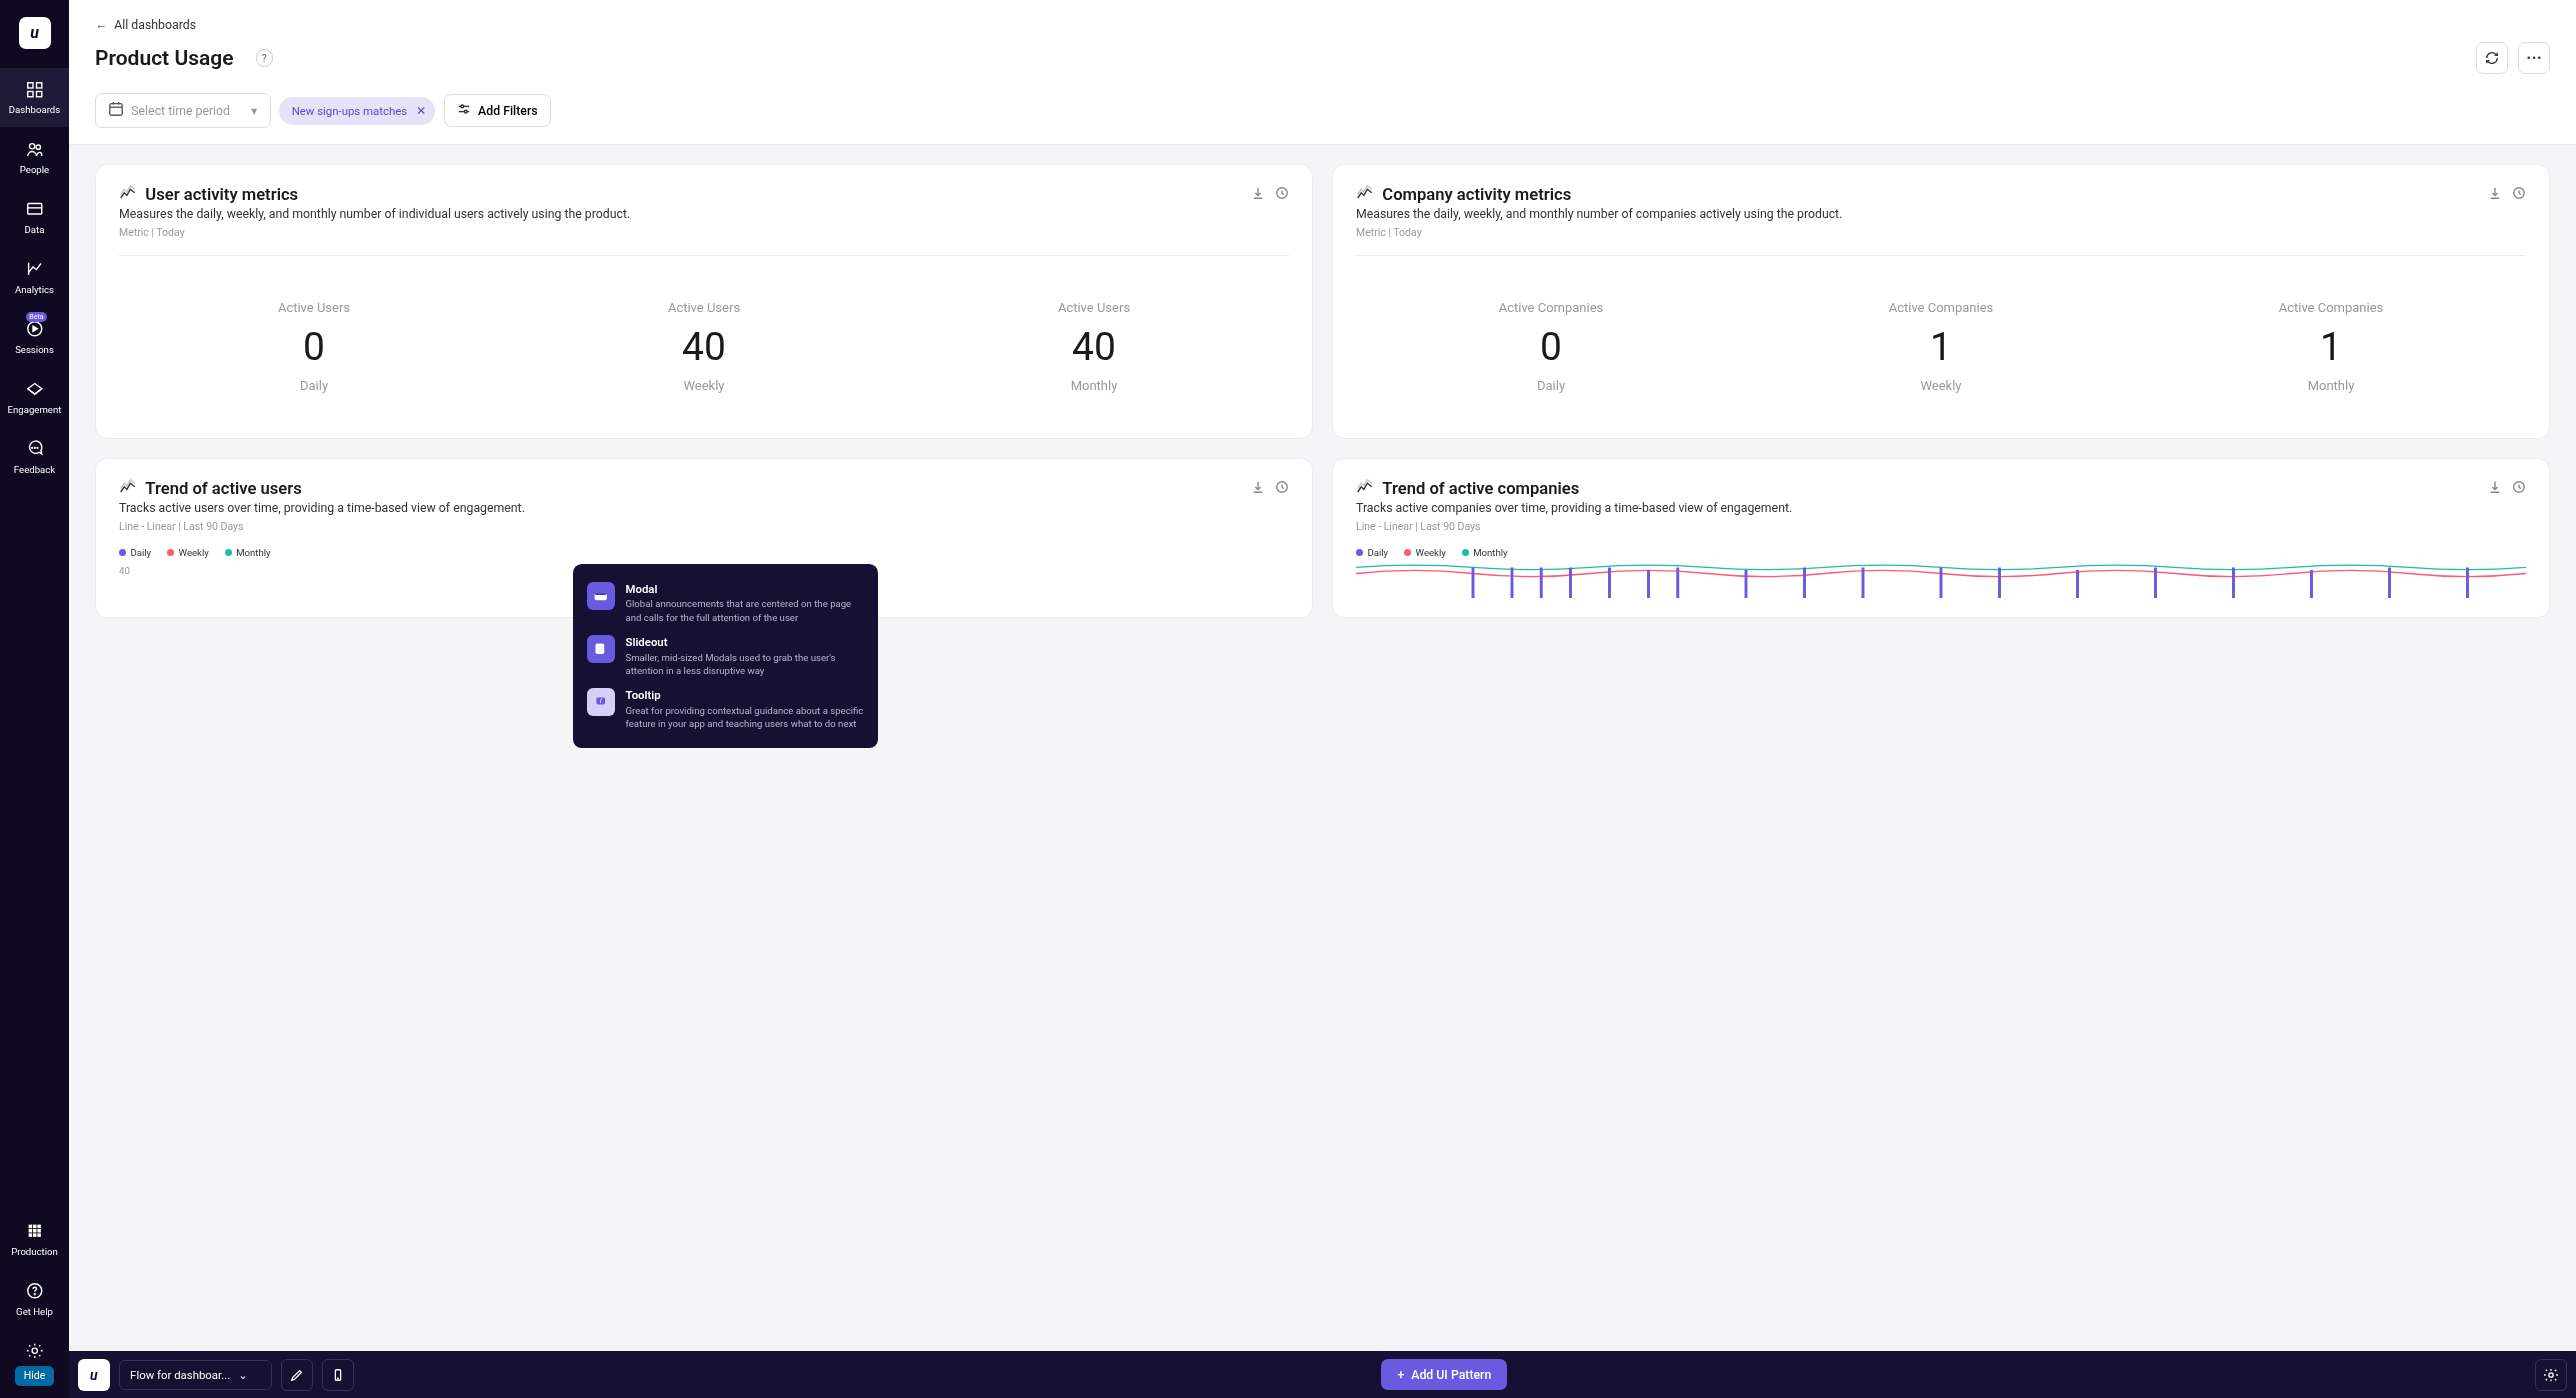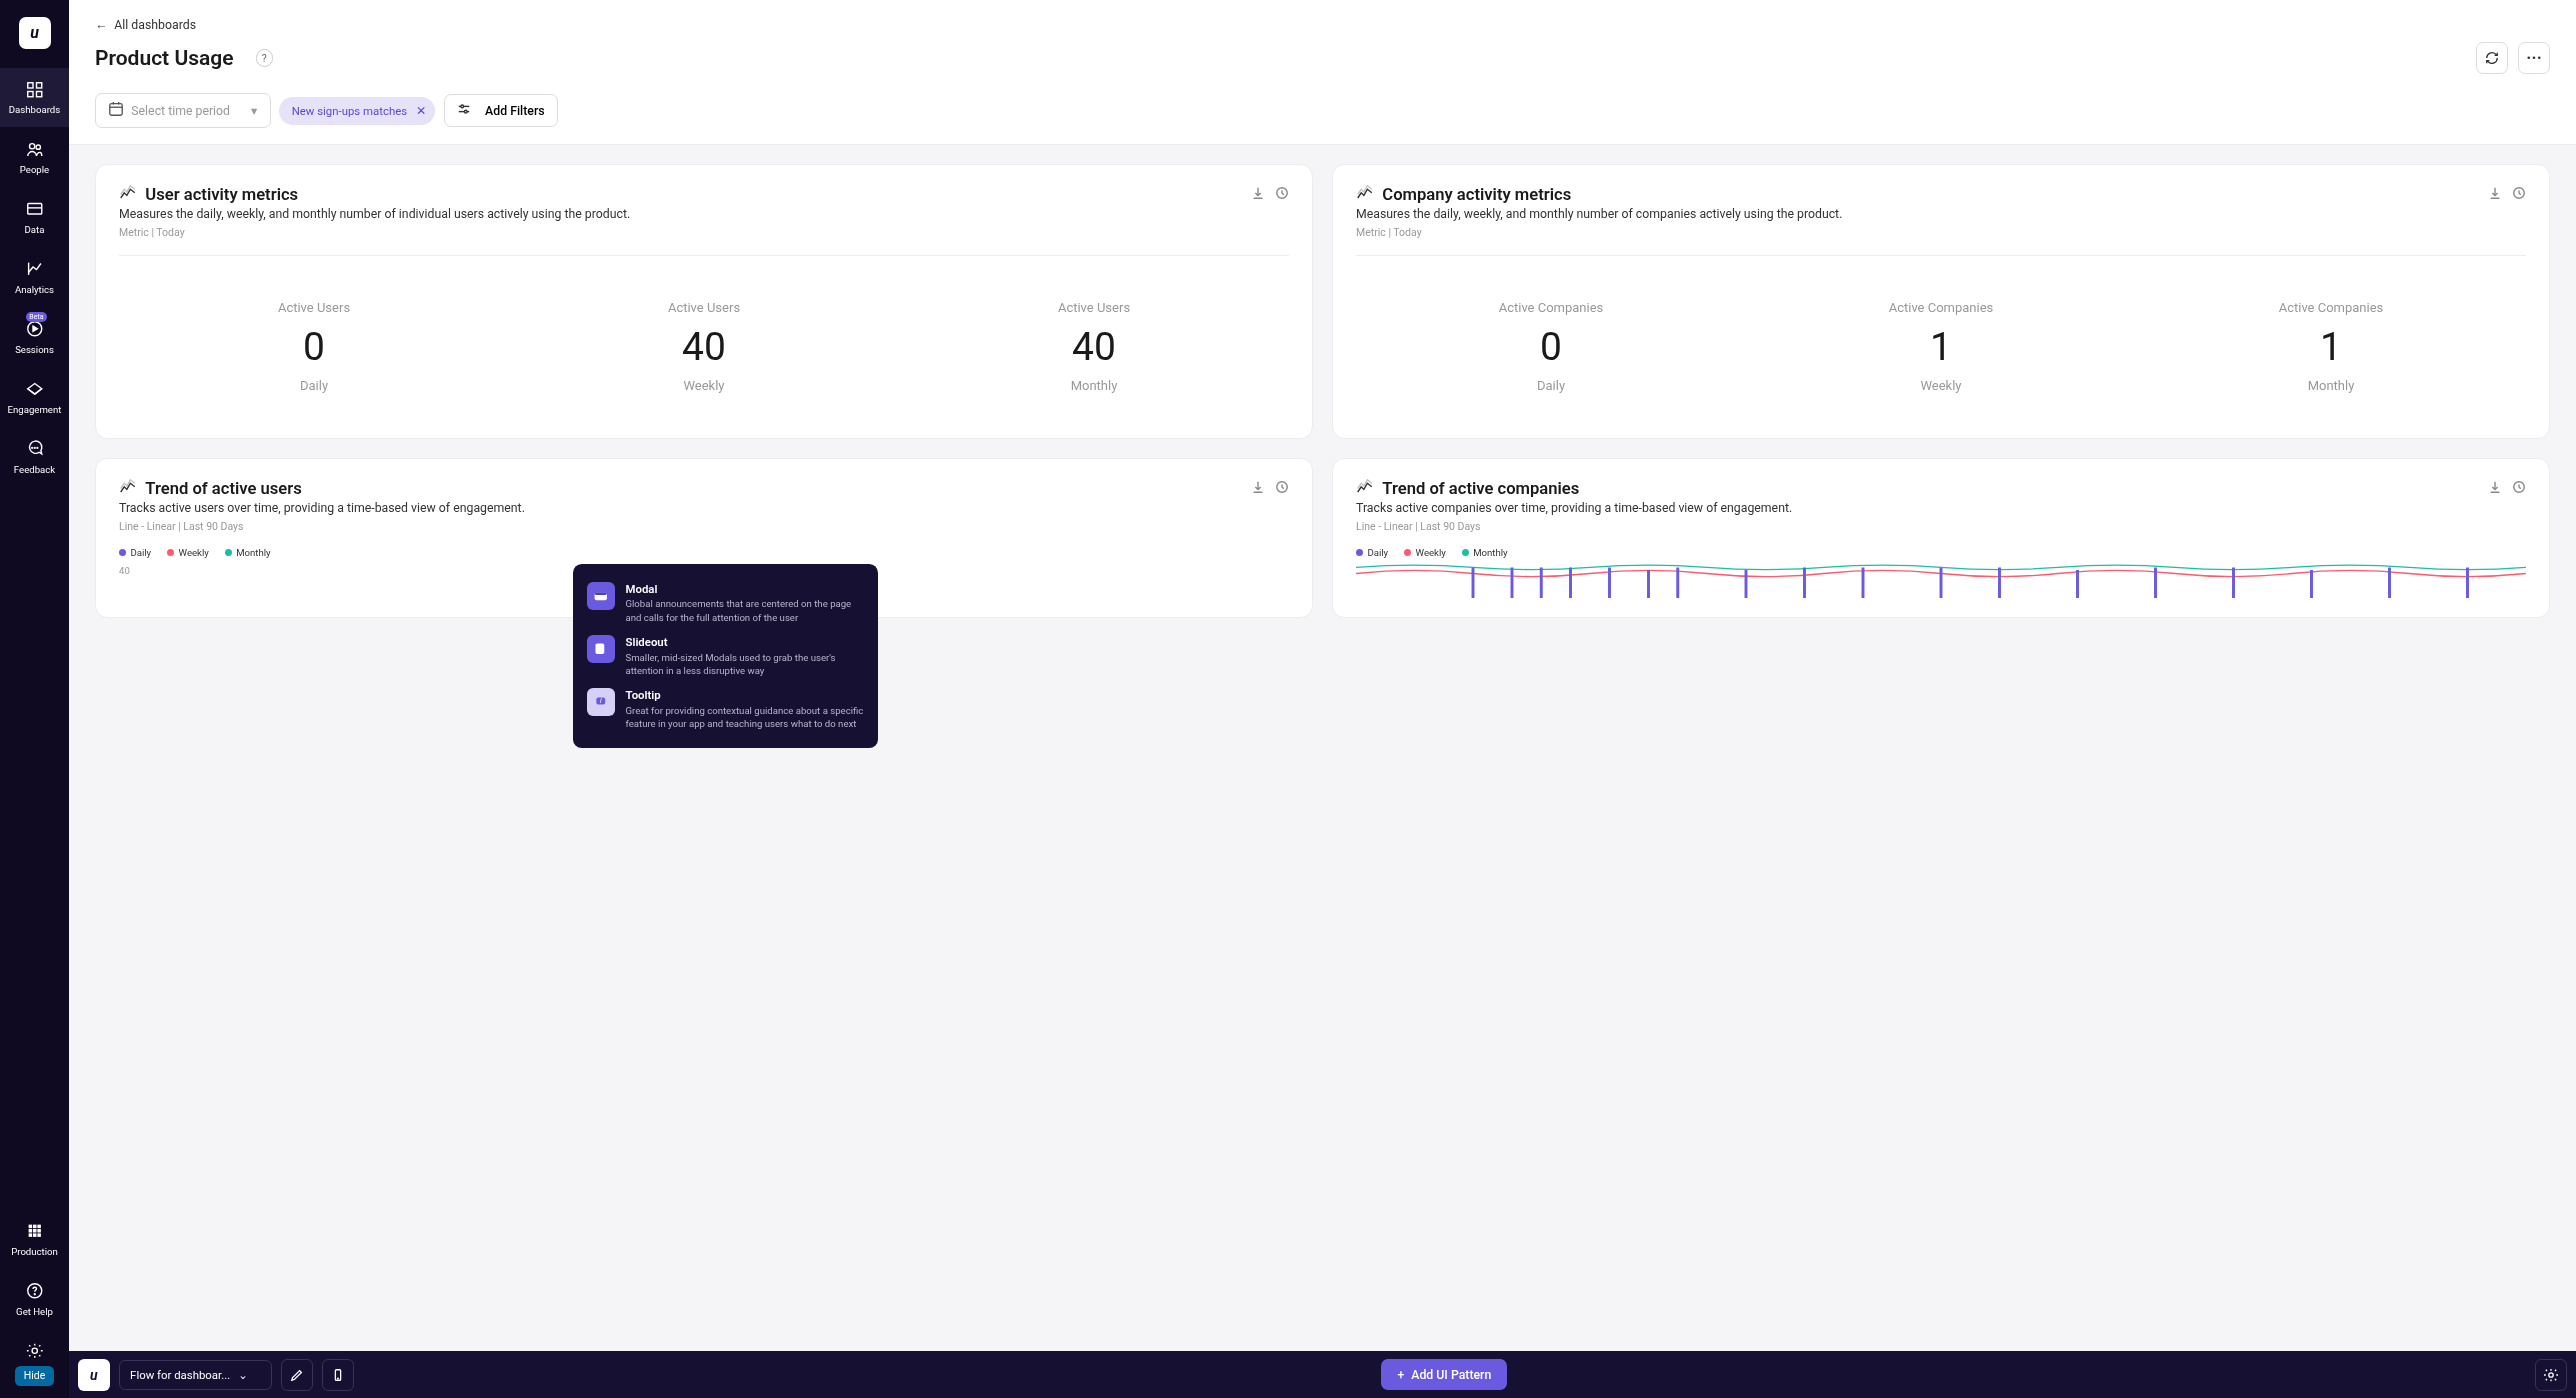--- a/index.html
+++ b/index.html
@@ -21,21 +21,21 @@
 .title-row { display: flex; align-items: center; gap: 22px; }
 .title-row h1 { font-size: 21px; font-weight: 600; }
 .help-circle { width: 17.5px; height: 17.5px; border: 0.9px solid #ccc; border-radius: 50%; display: flex; align-items: center; justify-content: center; font-size: 10.5px; color: #666; cursor: pointer; }
 .title-actions { margin-left: auto; display: flex; gap: 10.5px; }
 .icon-btn { width: 32px; height: 32px; border: 0.9px solid #ddd; border-radius: 7px; background: #fff; display: flex; align-items: center; justify-content: center; cursor: pointer; color: #333; }
 .description { font-size: 12.3px; color: #222; margin-top: 10.5px; }
 .filter-row { display: flex; align-items: center; gap: 8.8px; margin-top: 19px; }
 .time-picker { display: flex; align-items: center; gap: 7px; border: 0.9px solid #ddd; border-radius: 7px; padding: 7px 12.3px; background: #fff; color: #999; font-size: 12.3px; cursor: pointer; }
 .chip { background: #e6e3f9; color: #5948d8; border-radius: 875px; padding: 7px 8.8px 7px 12.3px; font-size: 11.4px; display: flex; gap: 8.8px; cursor: pointer; }
 .chip-x { cursor: pointer; color: #5948d8; font-size: 12.3px; }
-.add-filters { display: flex; align-items: center; gap: 14px; border: 0.9px solid #ddd; border-radius: 7px; padding: 7px 12.3px; background: #fff; font-size: 12.3px; font-weight: 500; cursor: pointer; justify-content: center; }
+.add-filters { display: flex; align-items: center; gap: 7px; border: 0.9px solid #ddd; border-radius: 7px; padding: 7px 12.3px; background: #fff; font-size: 12.3px; font-weight: 500; cursor: pointer; justify-content: center; }
 
 .content { flex: 1; overflow: auto; padding: 19px 26px; position: relative; }
 .card-row { display: flex; gap: 19px; margin-bottom: 19px; }
 .card { flex: 1; background: #fff; border: 0.9px solid #ececf0; border-radius: 12.3px; padding: 19px 23px; }
 .card-header { display: flex; align-items: center; gap: 8.8px; }
 .card-header h2 { font-size: 16.6px; font-weight: 600; }
 .card-actions { margin-left: auto; display: flex; gap: 10.5px; color: #888; }
 .card-actions span { cursor: pointer; }
 .card-desc { font-size: 12.3px; color: #333; margin-top: 2px; }
 .card-meta { font-size: 10.5px; color: #999; margin-top: 5.3px; }

